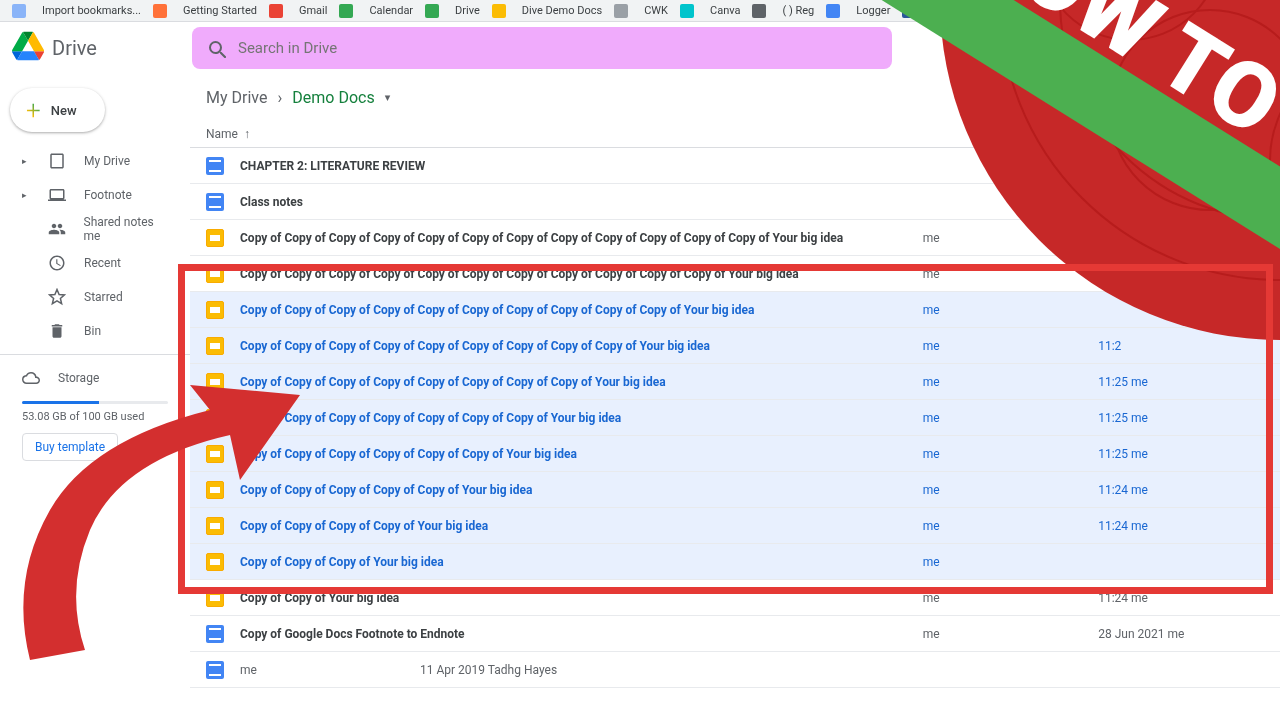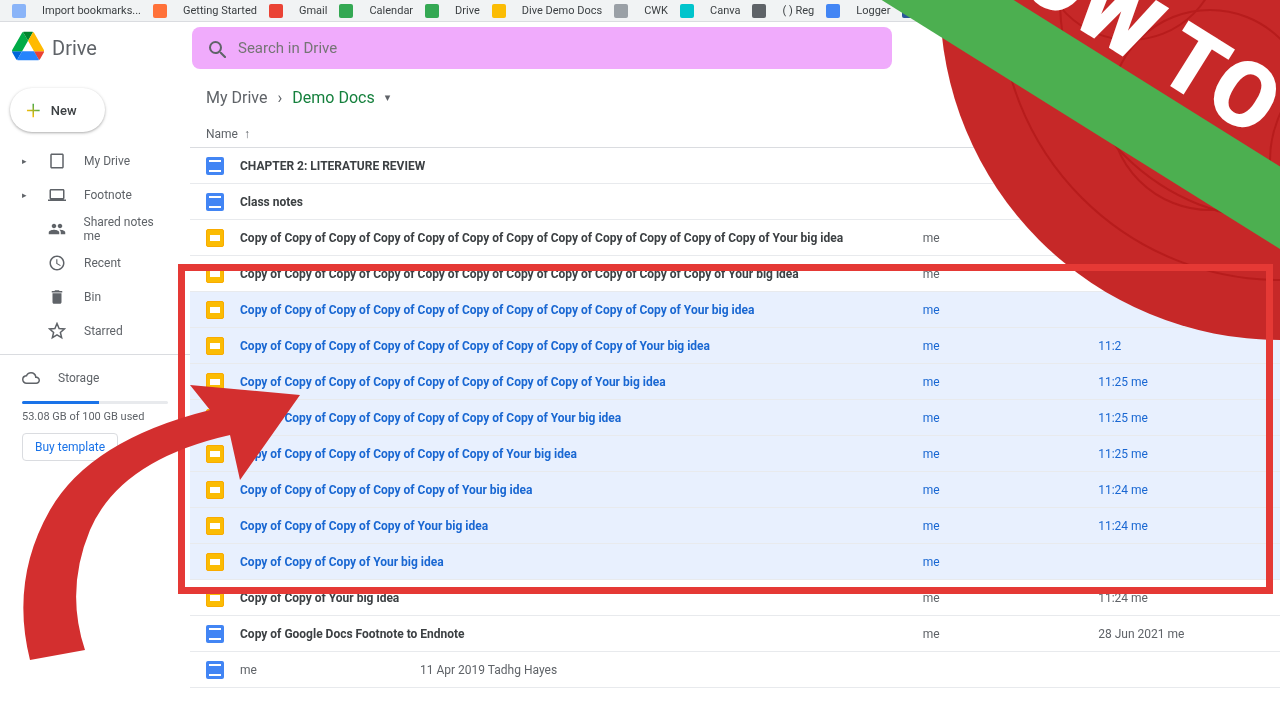--- a/index.html
+++ b/index.html
@@ -164,30 +164,30 @@
         <div class="nav-item">
           <span class="nav-disclosure"></span>
           <svg class="nav-icon" viewBox="0 0 24 24">
             <path d="M12 2C6.48 2 2 6.48 2 12s4.48 10 10 10 10-4.48 10-10S17.52 2 12 2zm0 18c-4.41 0-8-3.59-8-8s3.59-8 8-8 8 3.59 8 8-3.59 8-8 8zm.5-13H11v6l5.25 3.15.75-1.23-4.5-2.67V7z"></path>
           </svg>
           <span>Recent</span>
         </div>
         <div class="nav-item">
           <span class="nav-disclosure"></span>
           <svg class="nav-icon" viewBox="0 0 24 24">
+            <path d="M12 17.27L18.18 21l-1.64-7.03L22 9.24l-7.19-.61L12 2 9.19 8.63 2 9.24l5.46 4.73L5.82 21z" fill="none" stroke="#5f6368" stroke-width="2"></path>
+          </svg>
+          <span>Starred</span>
+        </div>
+        <div class="nav-item">
+          <span class="nav-disclosure"></span>
+          <svg class="nav-icon" viewBox="0 0 24 24">
             <path d="M6 19c0 1.1.9 2 2 2h8c1.1 0 2-.9 2-2V7H6v12zM19 4h-3.5l-1-1h-5l-1 1H5v2h14V4z"></path>
           </svg>
           <span>Bin</span>
-        </div>
-        <div class="nav-item">
-          <span class="nav-disclosure"></span>
-          <svg class="nav-icon" viewBox="0 0 24 24">
-            <path d="M12 17.27L18.18 21l-1.64-7.03L22 9.24l-7.19-.61L12 2 9.19 8.63 2 9.24l5.46 4.73L5.82 21z" fill="none" stroke="#5f6368" stroke-width="2"></path>
-          </svg>
-          <span>Starred</span>
         </div>
       </div>
     <div class="sidebar-divider"></div>
     <div class="nav-item">
       <svg class="nav-icon" viewBox="0 0 24 24">
           <path d="M19.35 10.04A7.49 7.49 0 0012 4C9.11 4 6.6 5.64 5.35 8.04A5.994 5.994 0 000 14c0 3.31 2.69 6 6 6h13c2.76 0 5-2.24 5-5 0-2.64-2.05-4.78-4.65-4.96zM19 18H6c-2.21 0-4-1.79-4-4s1.79-4 4-4h.71C7.37 7.69 9.48 6 12 6c3.04 0 5.5 2.46 5.5 5.5v.5H19c1.66 0 3 1.34 3 3s-1.34 3-3 3z"></path>
         </svg>
       <span>Storage</span>
     </div>
     <div class="storage-bar">

